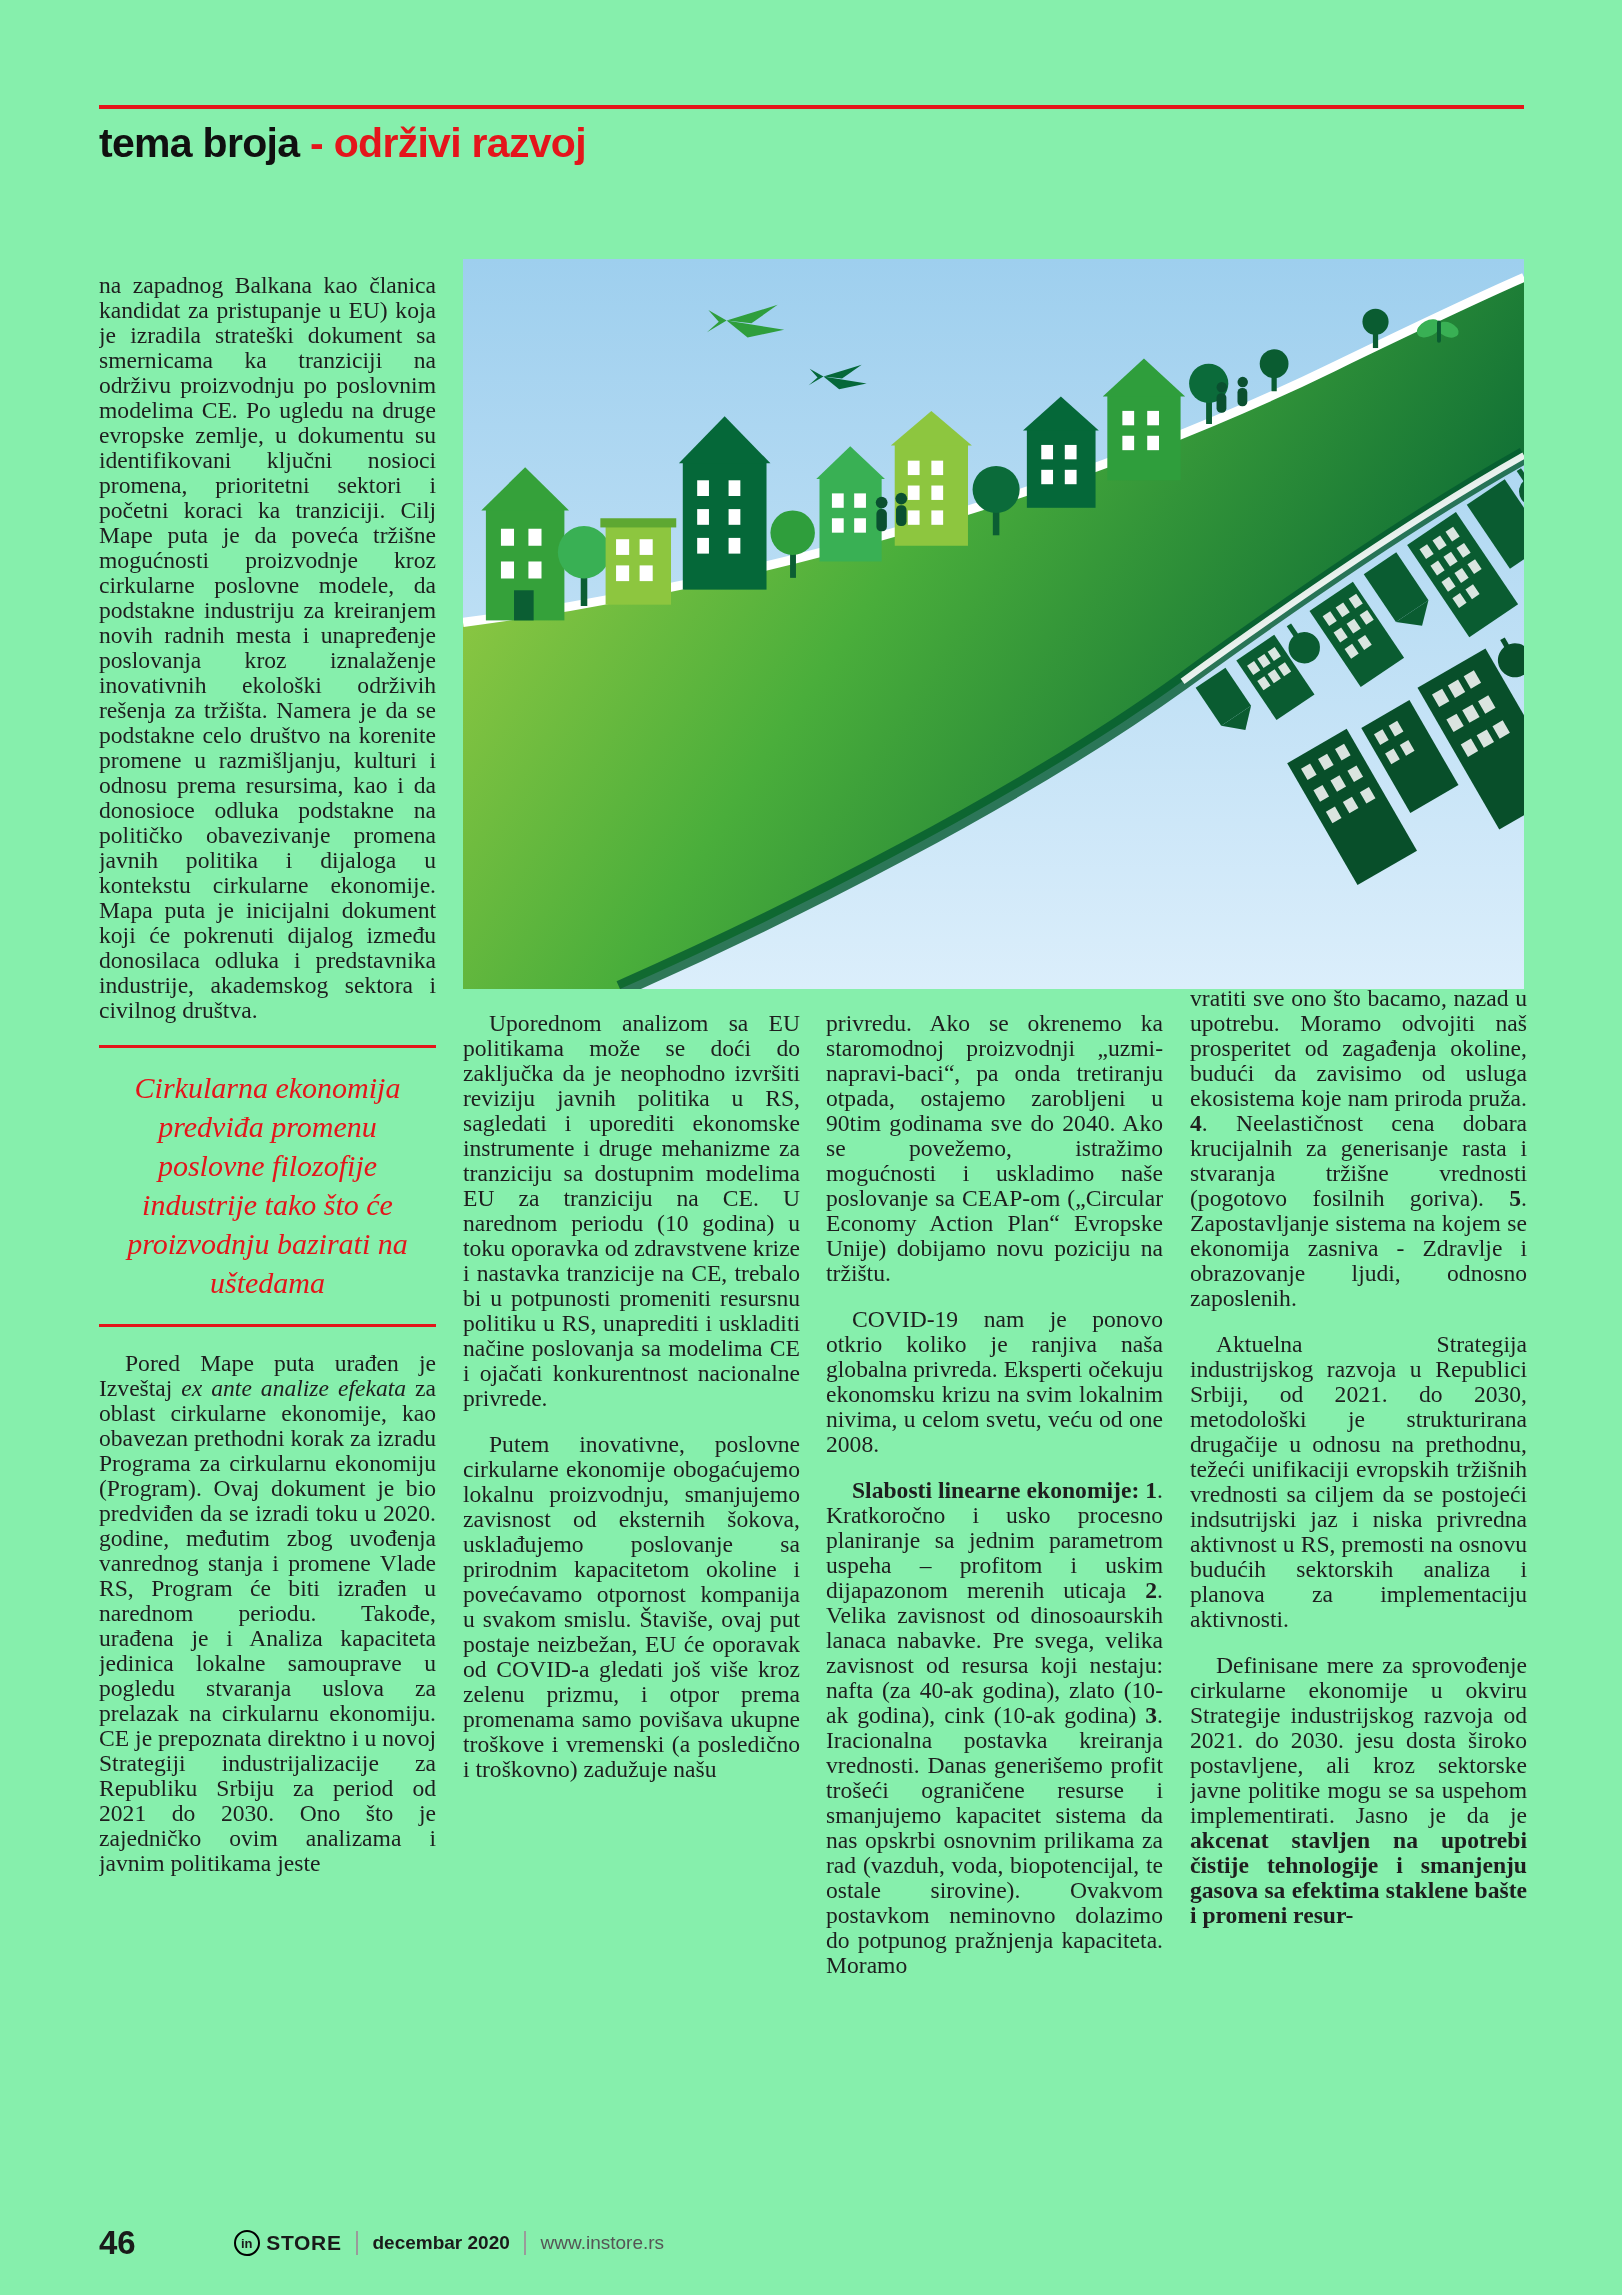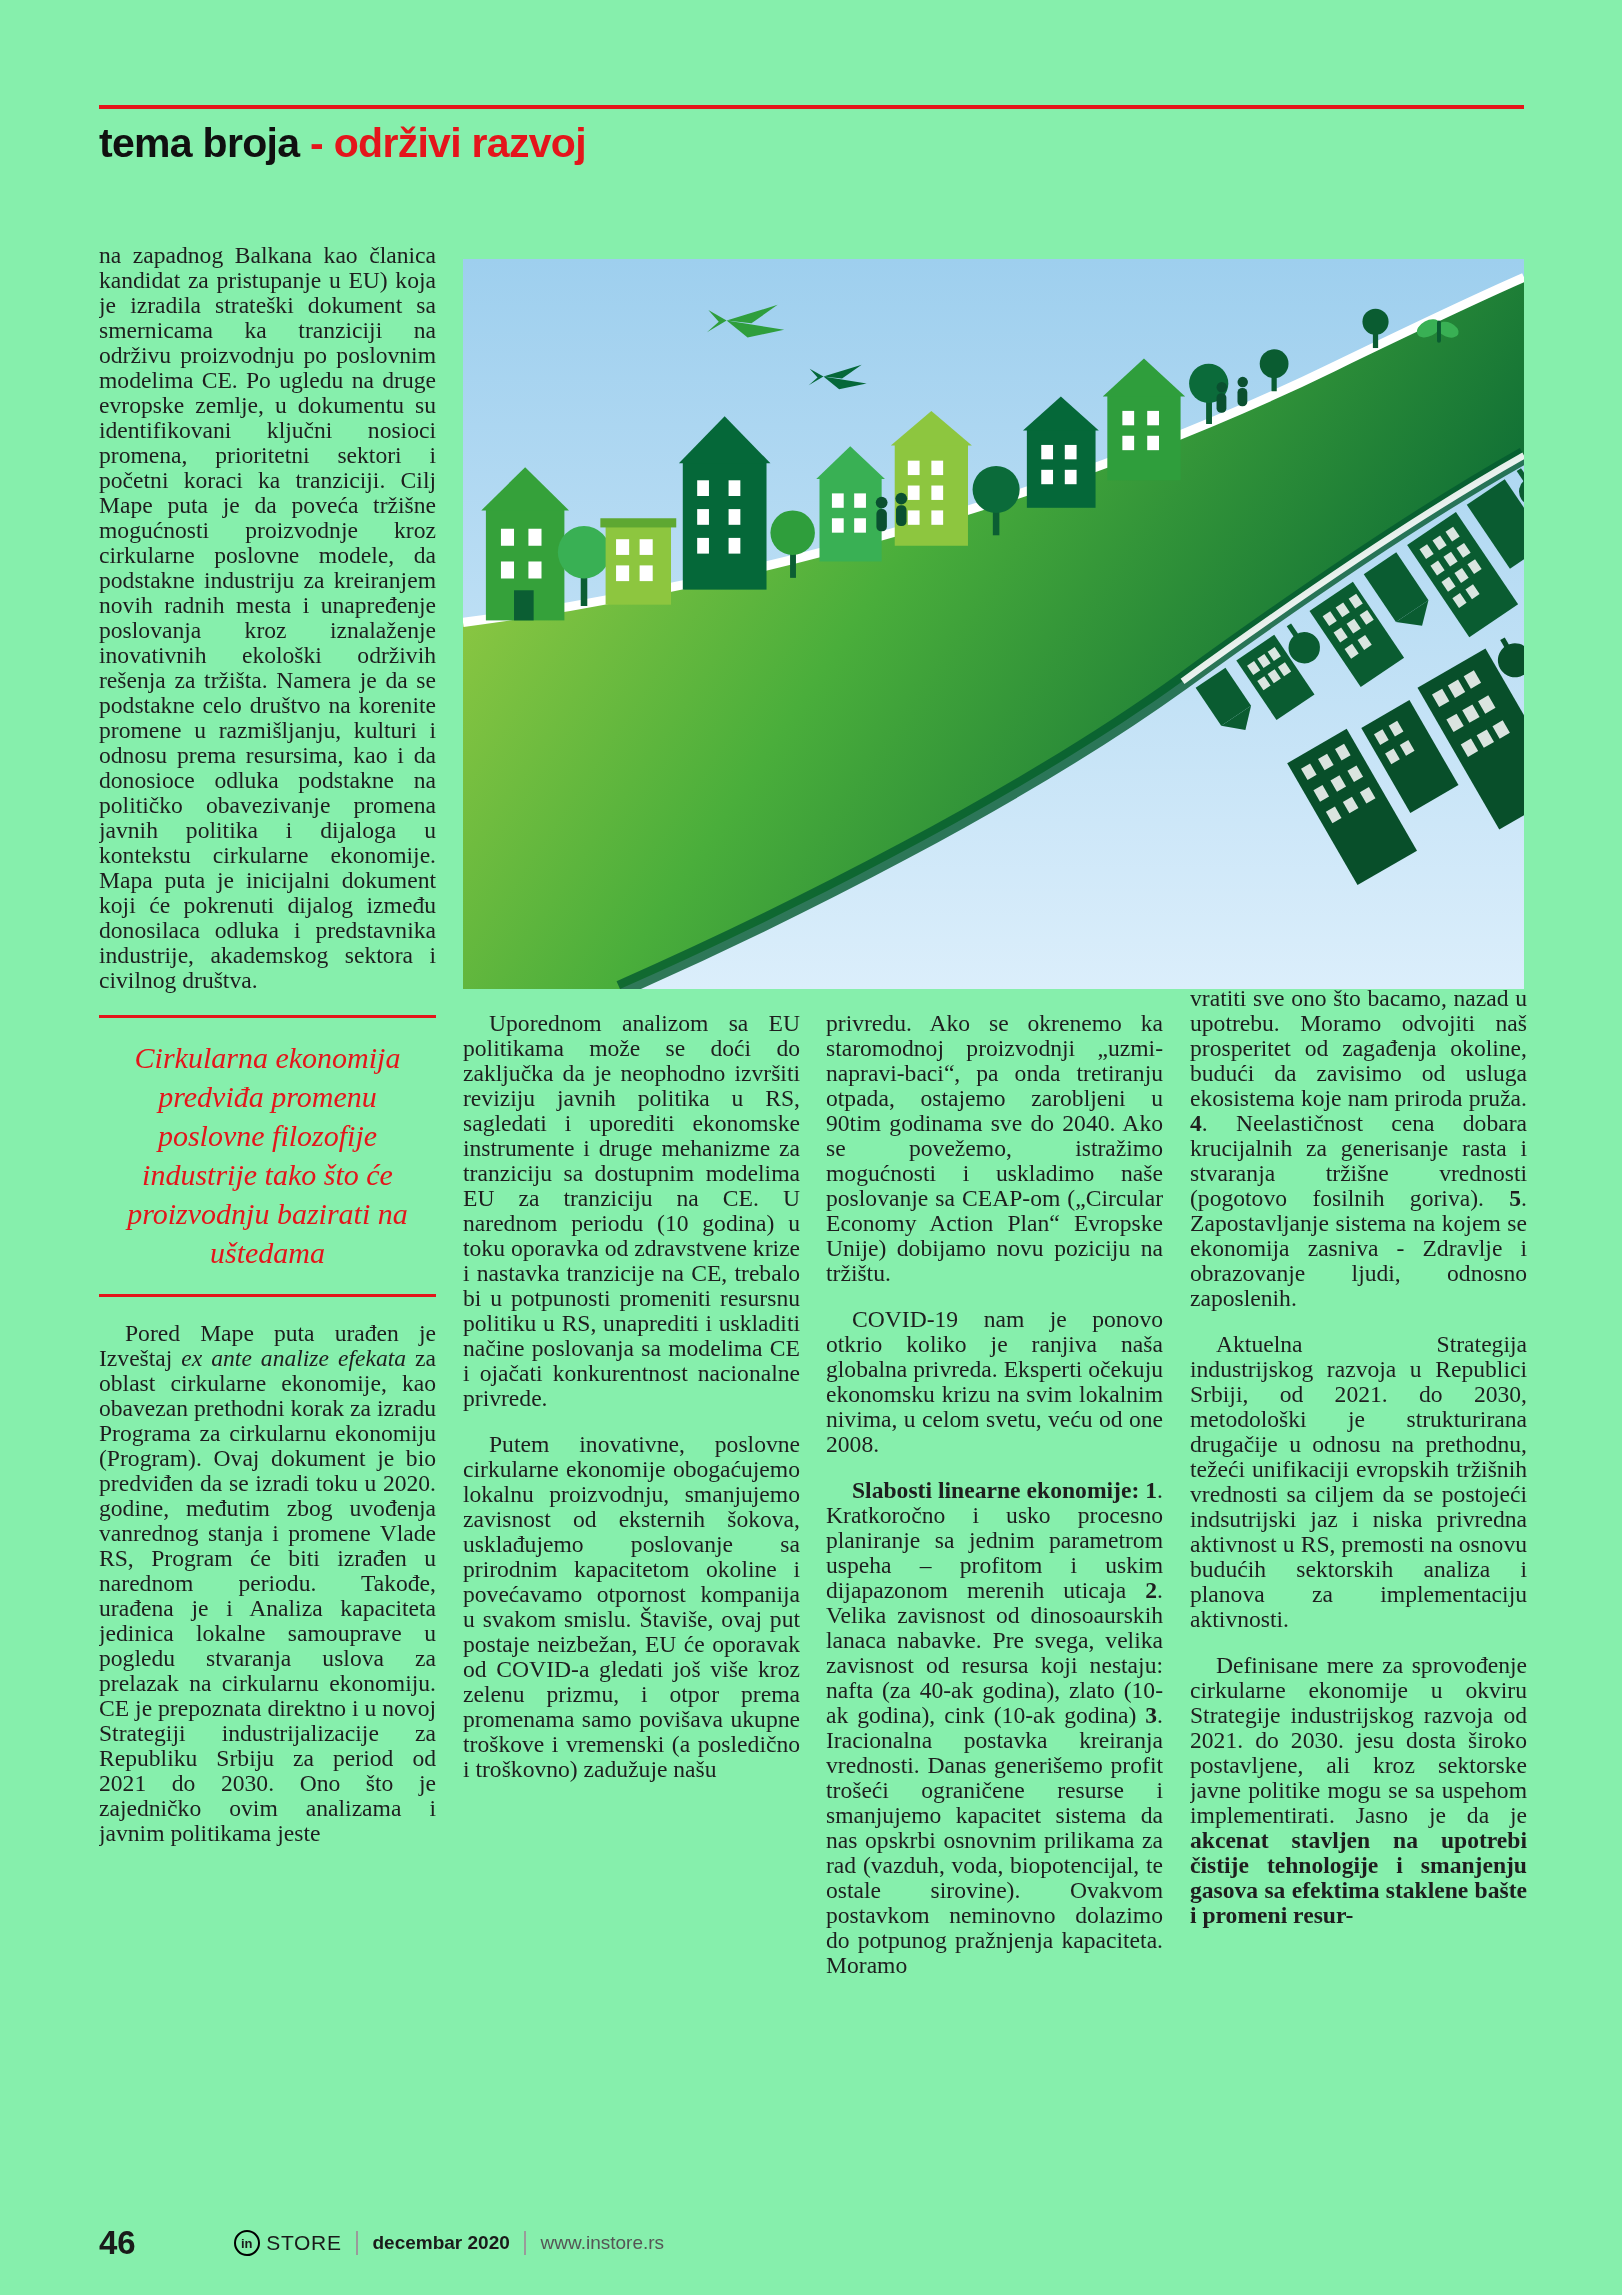--- a/index.html
+++ b/index.html
@@ -16,21 +16,21 @@
   }
   .header .red { color:#e4151b; }
 
   .illustration { position:absolute; left:463px; top:259px; width:1061px; height:730px; display:block; }
 
   .col {
     position:absolute; width:337px;
     font-size:23.6px; line-height:25px; text-align:justify;
     hyphens:auto; -webkit-hyphens:auto; overflow-wrap:break-word; overflow:hidden;
   }
-  .col-left  { left:99px;  top:243px;  height:1967px; }
+  .col-left  { left:99px;  top:273px;  height:1967px; }
   .col-2     { left:463px;  top:1011px; height:1211px; }
   .col-3     { left:826px; top:1011px; height:1211px; }
   .col-4     { left:1190px; top:986px; height:1211px; }
   [data-col] p { margin:0; }
   [data-col] p:not(:first-child) { margin-top:21px; }
   [data-col] p.indent { text-indent:26px; }
   .b { font-weight:bold; }
   .i { font-style:italic; }
 
   .pullquote {
@@ -46,21 +46,21 @@
     font-family:"Liberation Sans", sans-serif; color:#1a1a1a;
     display:flex; align-items:center;
   }
   .footer .pagenum { font-weight:bold; font-size:33px; margin-right:98px; }
   .logo { display:flex; align-items:center; }
   .logo-circle {
     width:26px; height:26px; border:2.6px solid #000; border-radius:50%;
     display:inline-flex; align-items:center; justify-content:center;
     font-weight:bold; font-size:13px; margin-right:6.5px; letter-spacing:0;
   }
-  .logo-text { font-weight:normal; font-size:21px; letter-spacing:0.7px; }
+  .logo-text { font-weight:bold; font-size:21px; letter-spacing:0.7px; }
   .fsep { width:2px; height:23.6px; background:#9a9a9a; margin:0 14.4px; }
   .fdate { font-weight:bold; font-size:19px; }
   .fsite { font-size:19px; color:#555; }
 </style>
 </head>
 <body>
 
 <div class="page">
 
   <div class="top-rule"></div>

